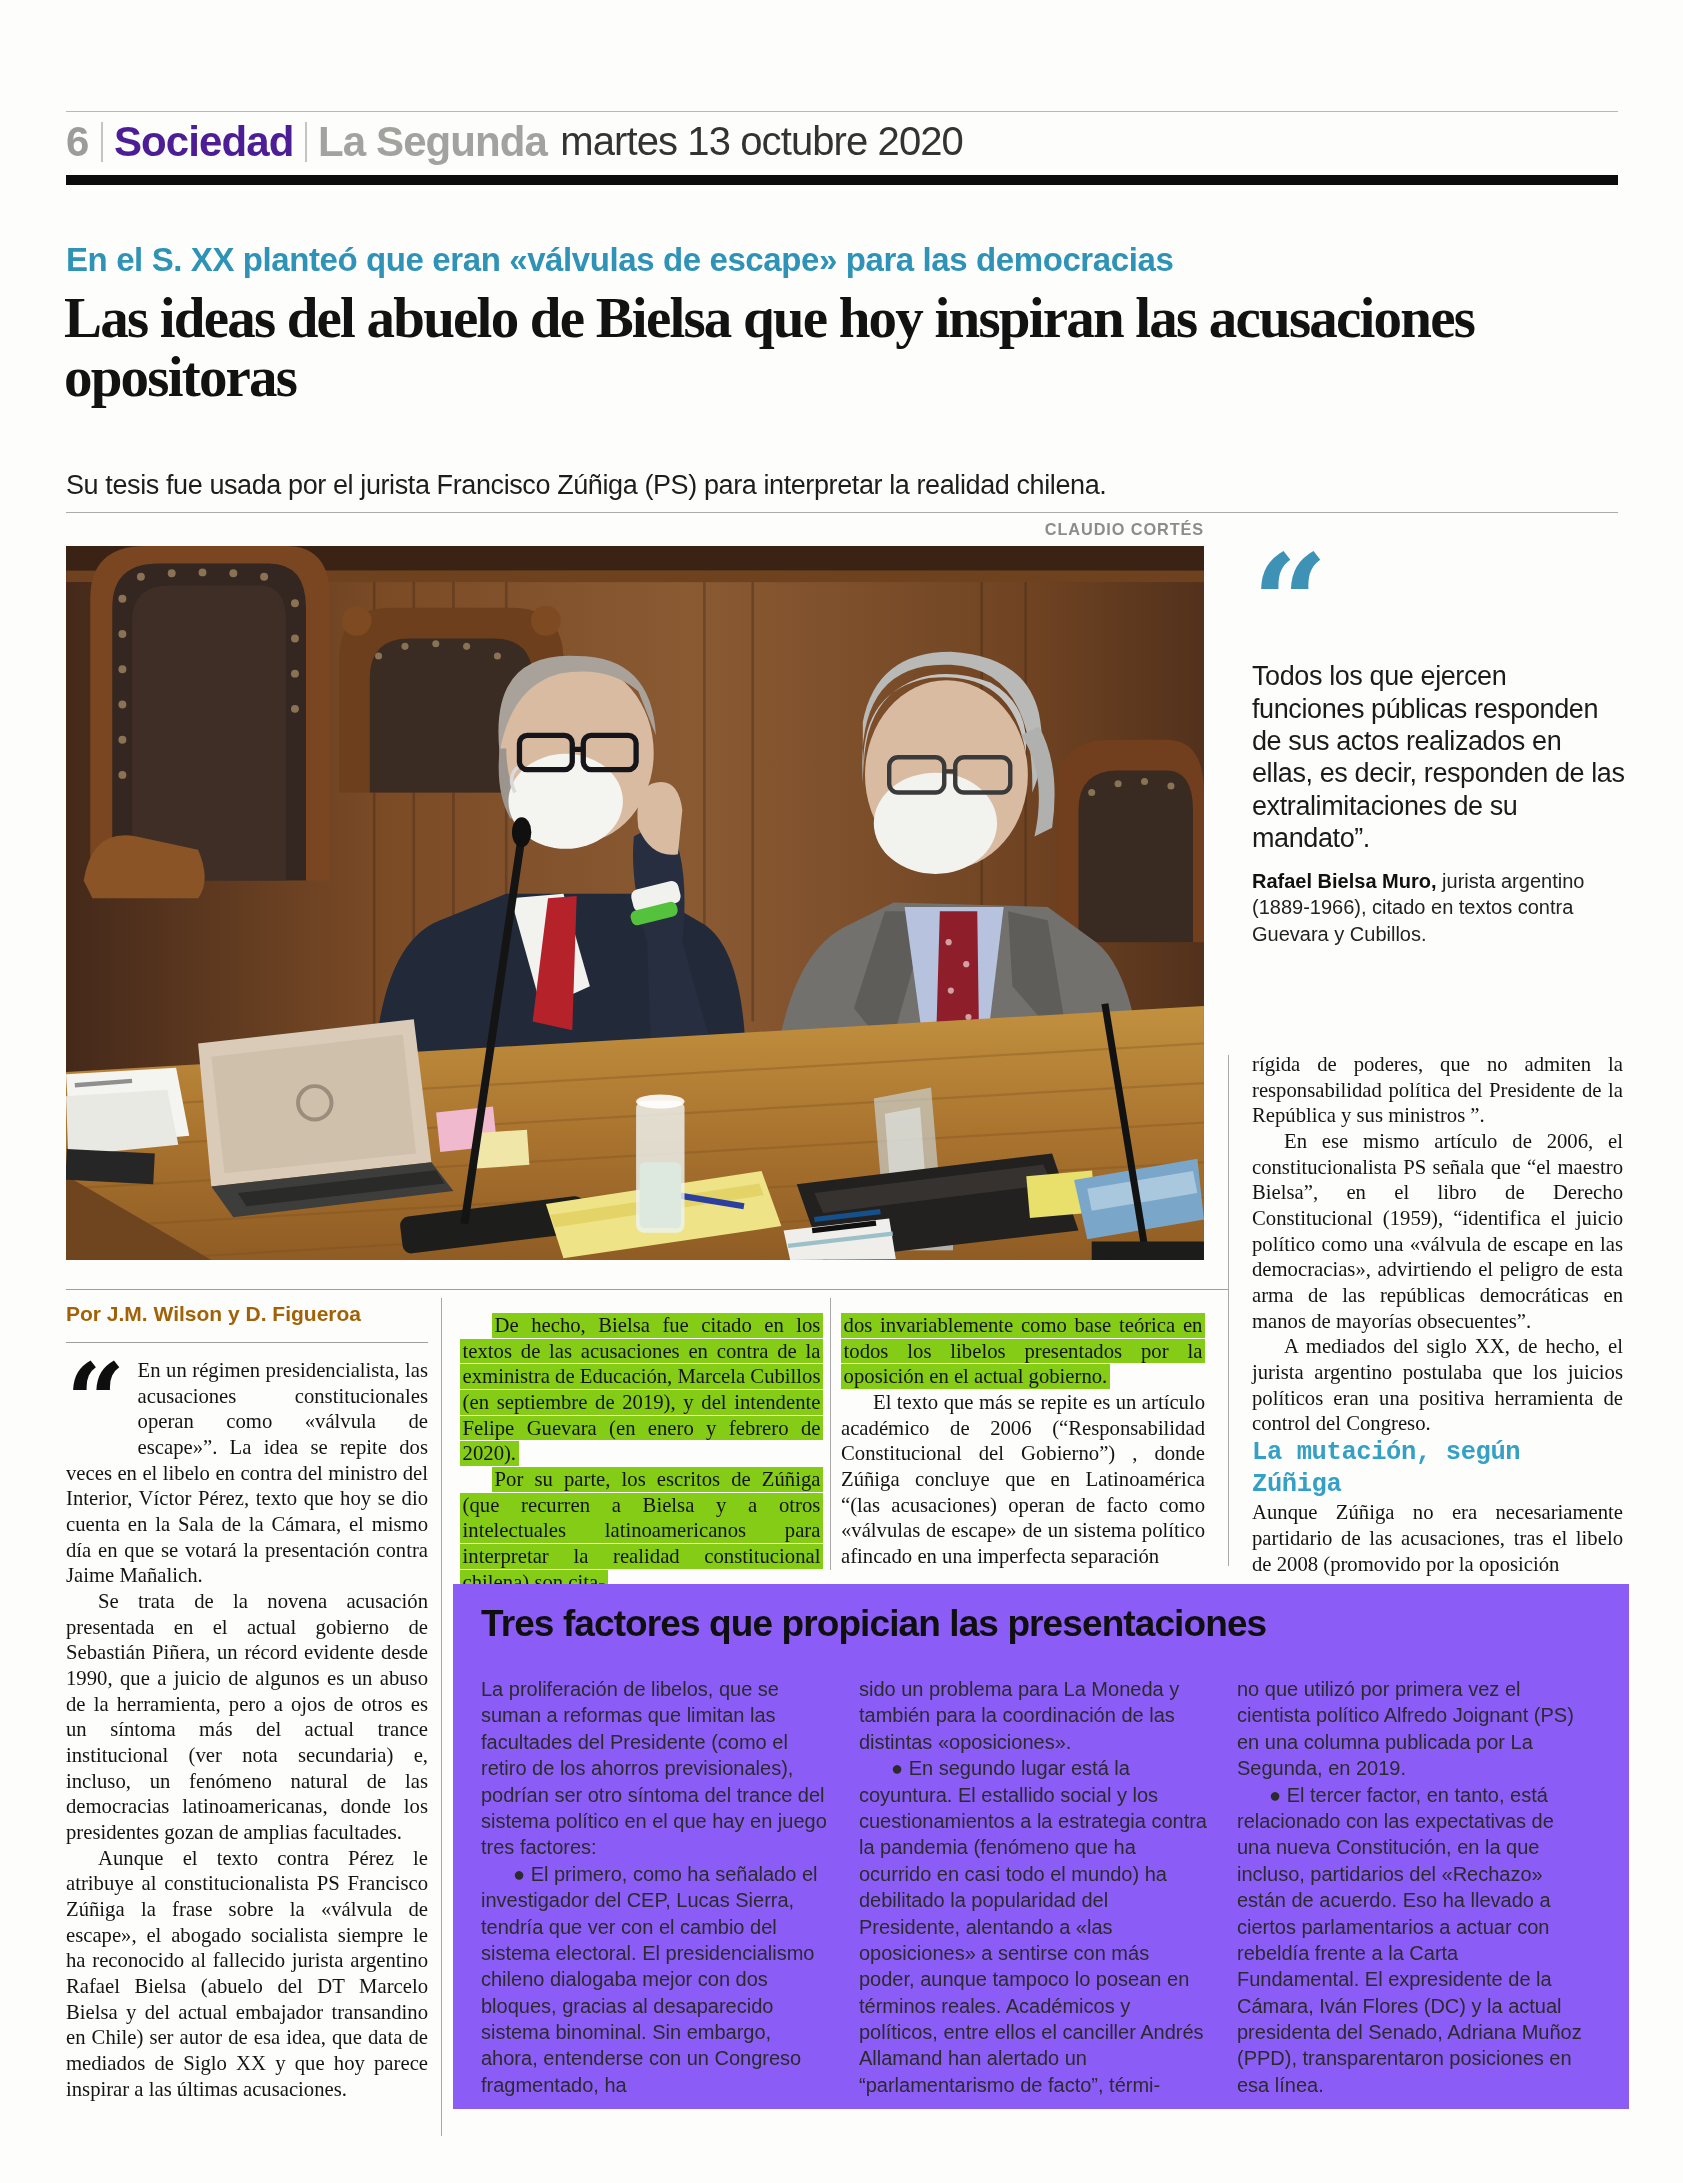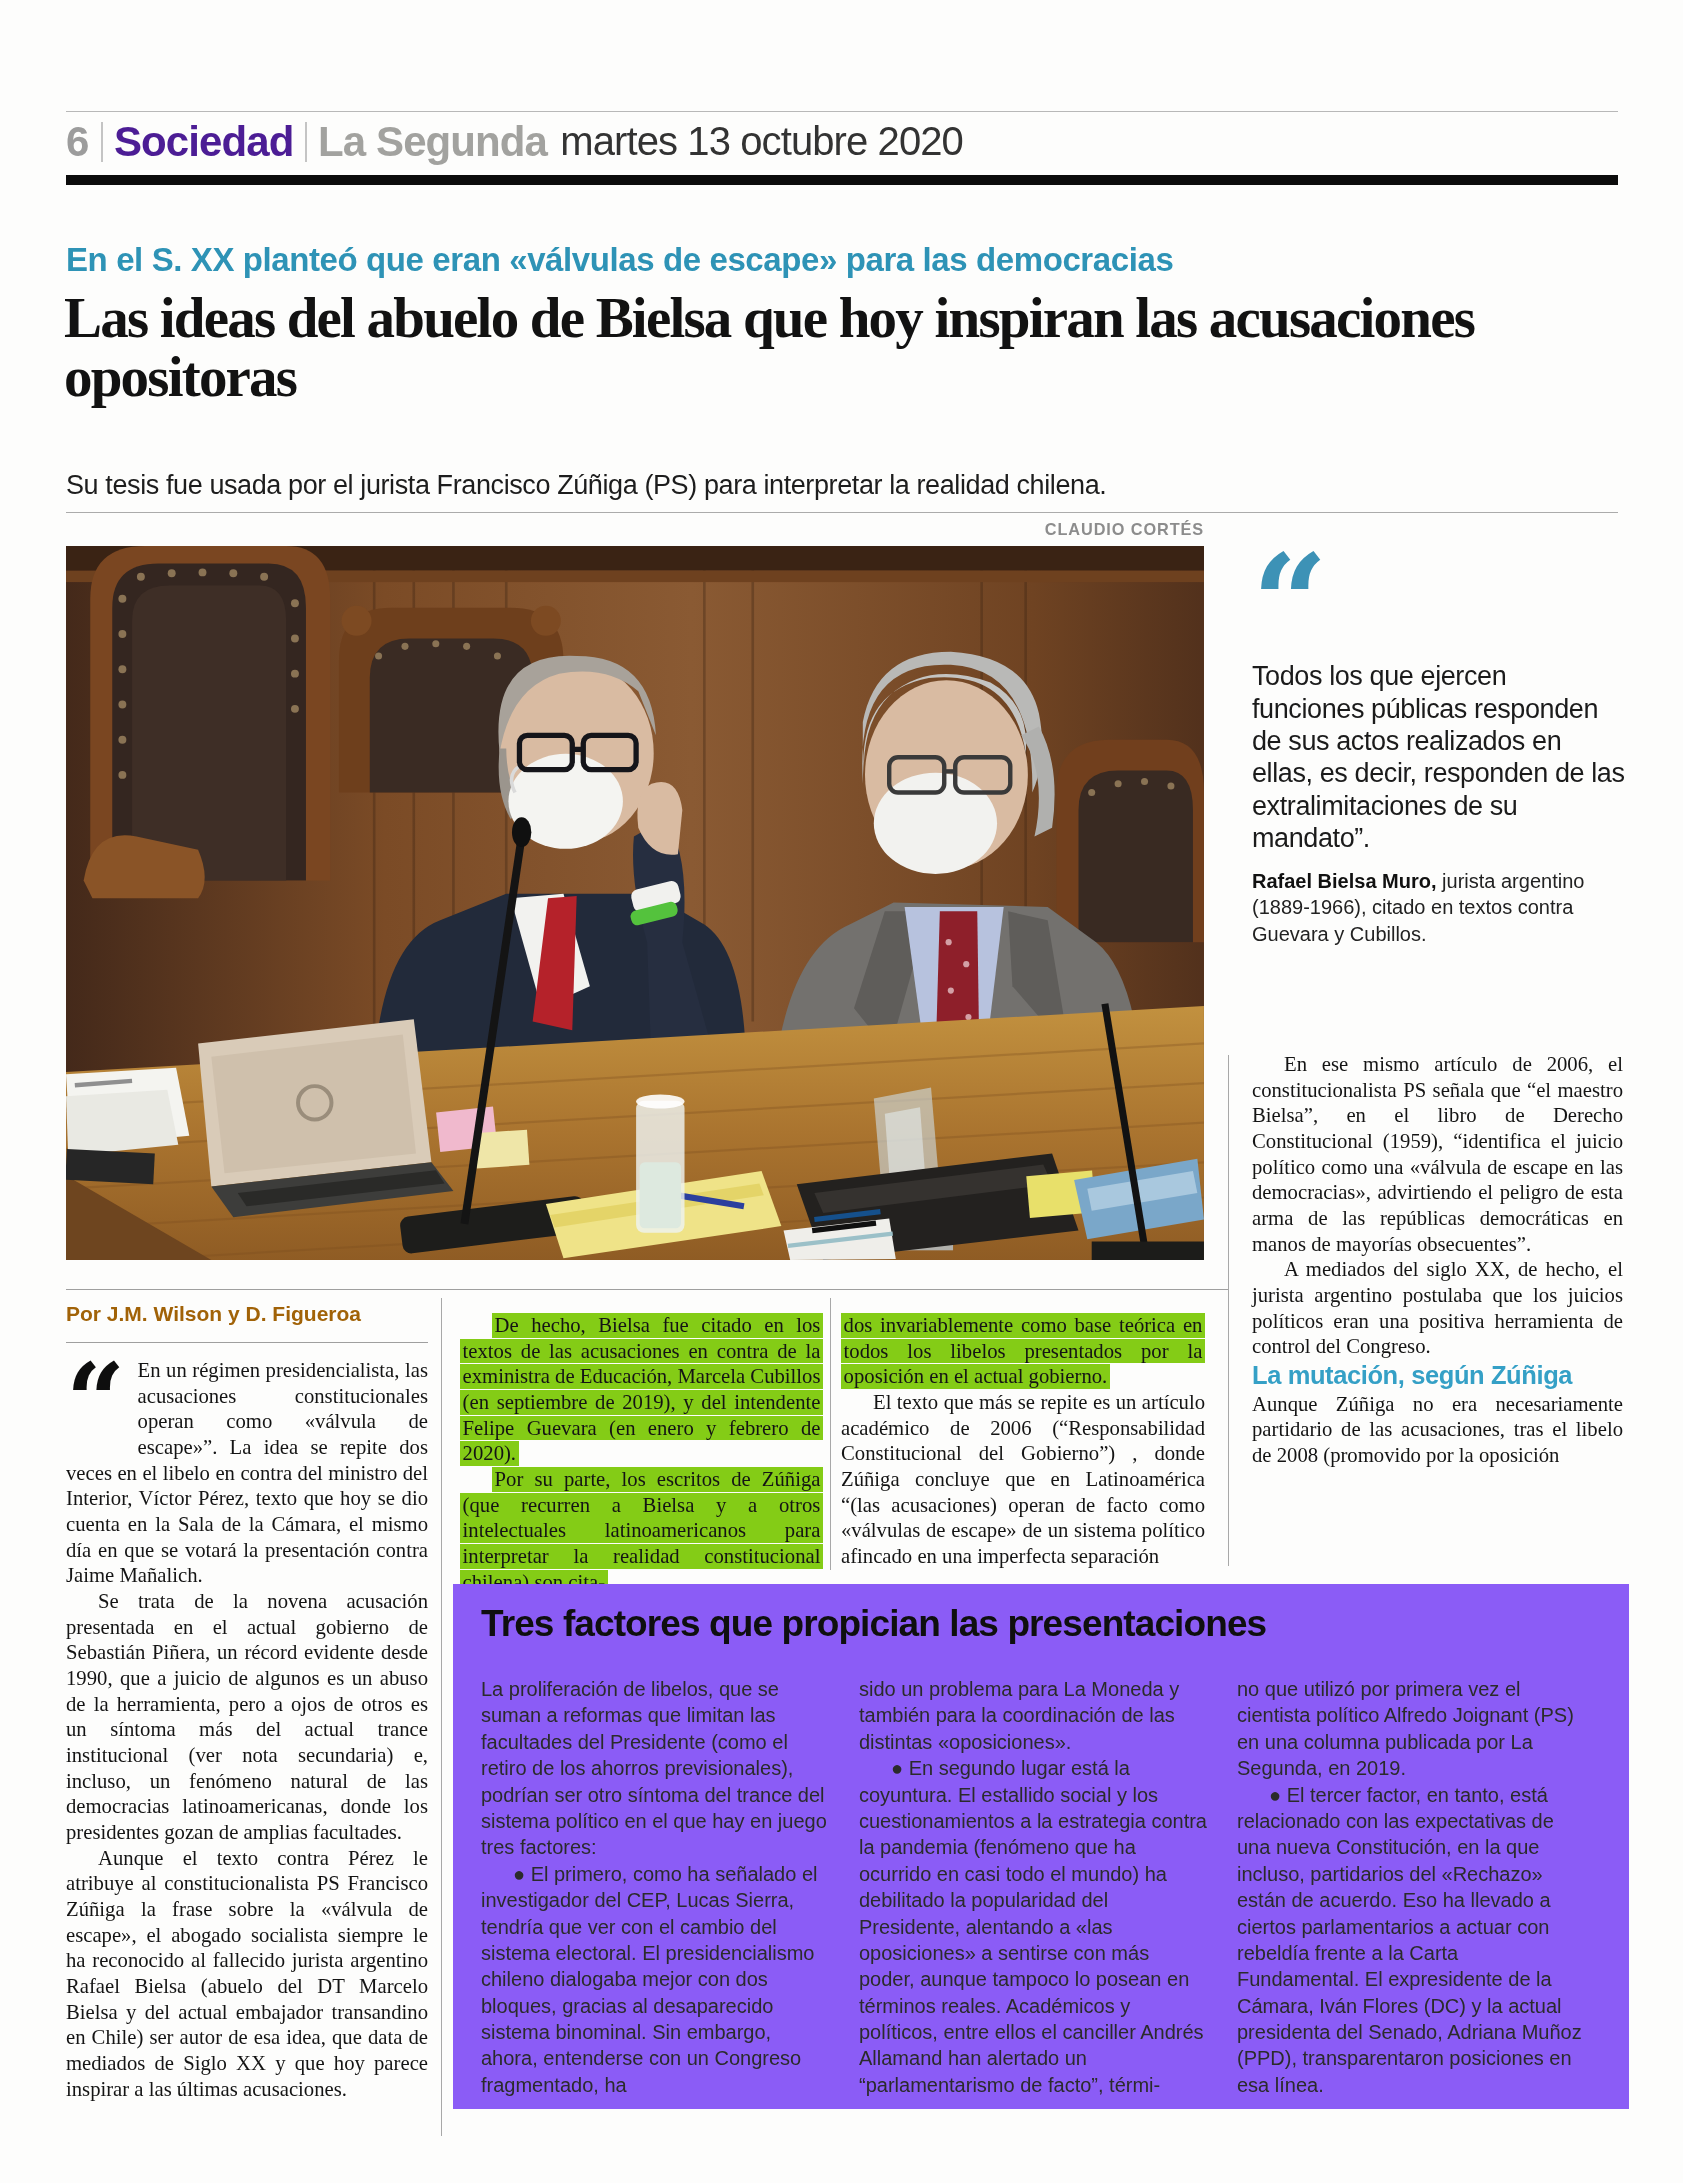--- a/index.html
+++ b/index.html
@@ -45,21 +45,21 @@
          text-align:justify;}
   .serif p{margin:0;}
   .indent{text-indent:32px;}
   .col1{left:66px;top:1358px;width:362px;}
   .col2{left:460px;top:1313px;width:363px;}
   .col3{left:841px;top:1313px;width:364px;}
   .col4{left:1252px;top:1052px;width:371px;}
   .drop-quote{float:left;font-size:103px;line-height:.62;font-weight:bold;color:#0e0e0e;
               margin:11.4px 12.3px 0 0;height:70px;font-family:"DejaVu Serif","Liberation Serif",serif;}
   .hl{background:#84cc16;padding:0.9px 2.6px 1.8px 2.6px;box-decoration-break:clone;-webkit-box-decoration-break:clone;}
-  .col4-subhead{font-family:Liberation Sans, sans-serif;font-size:25.5px;font-weight:bold;color:#35a0c6;
+  .col4-subhead{font-family:Liberation Mono, monospace;font-size:25.5px;font-weight:bold;color:#35a0c6;
                 margin:18.5px 0 11.4px 0;text-align:left;text-indent:0;letter-spacing:-0.4px;}
 
   
   .photo-rule{left:66px;top:1289px;width:1163px;height:1.3px;background:#9f9f9f;}
   .vrule{background:#a8a8a8;width:1.3px;}
   .v1{left:441px;top:1298px;height:838px;}
   .v2{left:830px;top:1298px;height:272px;}
   .v3{left:1228px;top:1055px;height:511px;}
   .byline{left:66px;top:1302px;width:362px;font-size:21px;font-weight:bold;color:#a16207;}
   .byline-rule{left:66px;top:1342px;width:362px;height:1.3px;background:#9f9f9f;}
@@ -319,20 +319,21 @@
     <p class="indent"><span class="hl">De hecho, Bielsa fue citado en los textos de las acusaciones en contra de la exministra de Educación, Marcela Cubillos (en septiembre de 2019), y del intendente Felipe Guevara (en enero y febrero de 2020).</span></p>
     <p class="indent"><span class="hl">Por su parte, los escritos de Zúñiga (que recurren a Bielsa y a otros intelectuales latinoamericanos para interpretar la realidad constitucional chilena) son cita-</span></p>
   </div>
 
   <div class="abs serif col3">
     <p><span class="hl">dos invariablemente como base teórica en todos los libelos presentados por la oposición en el actual gobierno.</span></p>
     <p class="indent">El texto que más se repite es un artículo académico de 2006 (“Responsabilidad Constitucional del Gobierno”) , donde Zúñiga concluye que en Latinoamérica “(las acusaciones) operan de facto como «válvulas de escape» de un sistema político afincado en una imperfecta separación</p>
   </div>
 
   <div class="abs serif col4">
+    <p>rígida de poderes, que no admiten la responsabilidad política del Presidente de la República y sus ministros ”.</p>
     <p class="indent">En ese mismo artículo de 2006, el constitucionalista PS señala que “el maestro Bielsa”, en el libro de Derecho Constitucional (1959), “identifica el juicio político como una «válvula de escape en las democracias», advirtiendo el peligro de esta arma de las repúblicas democráticas en manos de mayorías obsecuentes”.</p>
     <p class="indent">A mediados del siglo XX, de hecho, el jurista argentino postulaba que los juicios políticos eran una positiva herramienta de control del Congreso.</p>
     <p class="col4-subhead">La mutación, según Zúñiga</p>
     <p>Aunque Zúñiga no era necesariamente partidario de las acusaciones, tras el libelo de 2008 (promovido por la oposición</p>
   </div>
 
   <div class="abs fbox">
     <div class="fbox-title">Tres factores que propician las presentaciones</div>
     <div class="fbox-cols">
       <div class="fcol">

